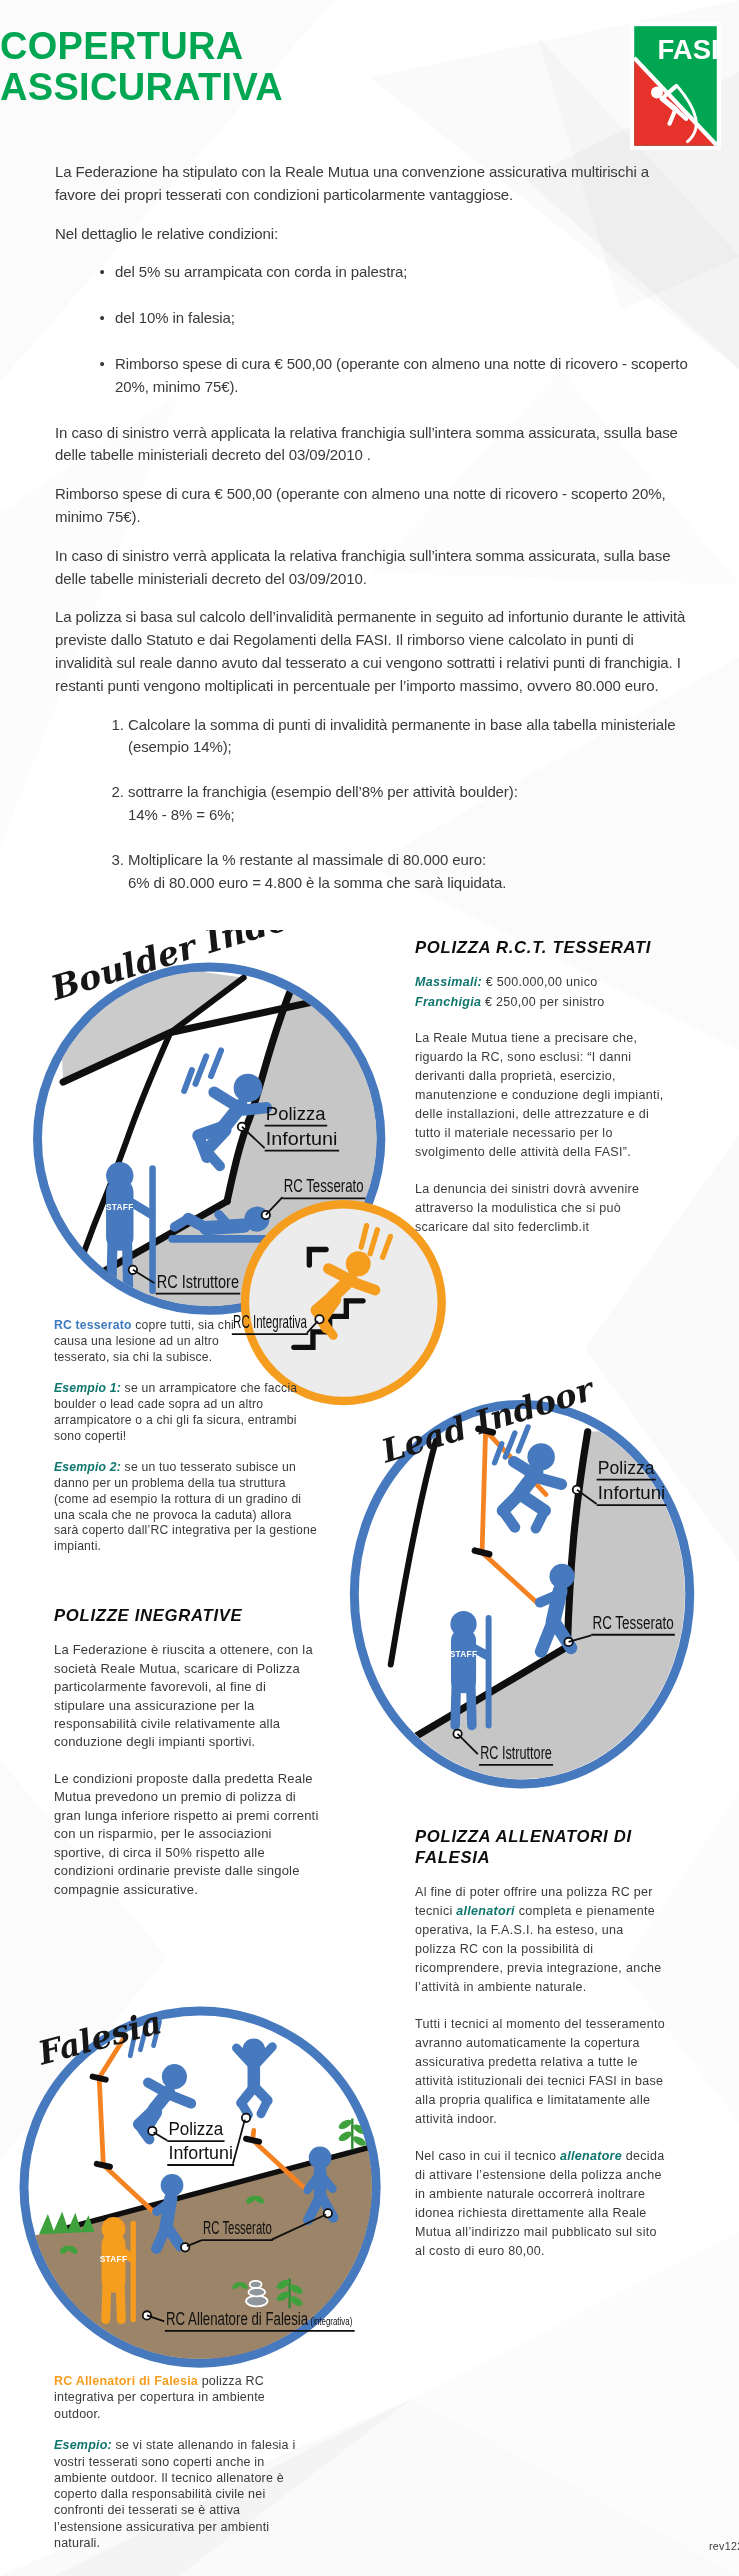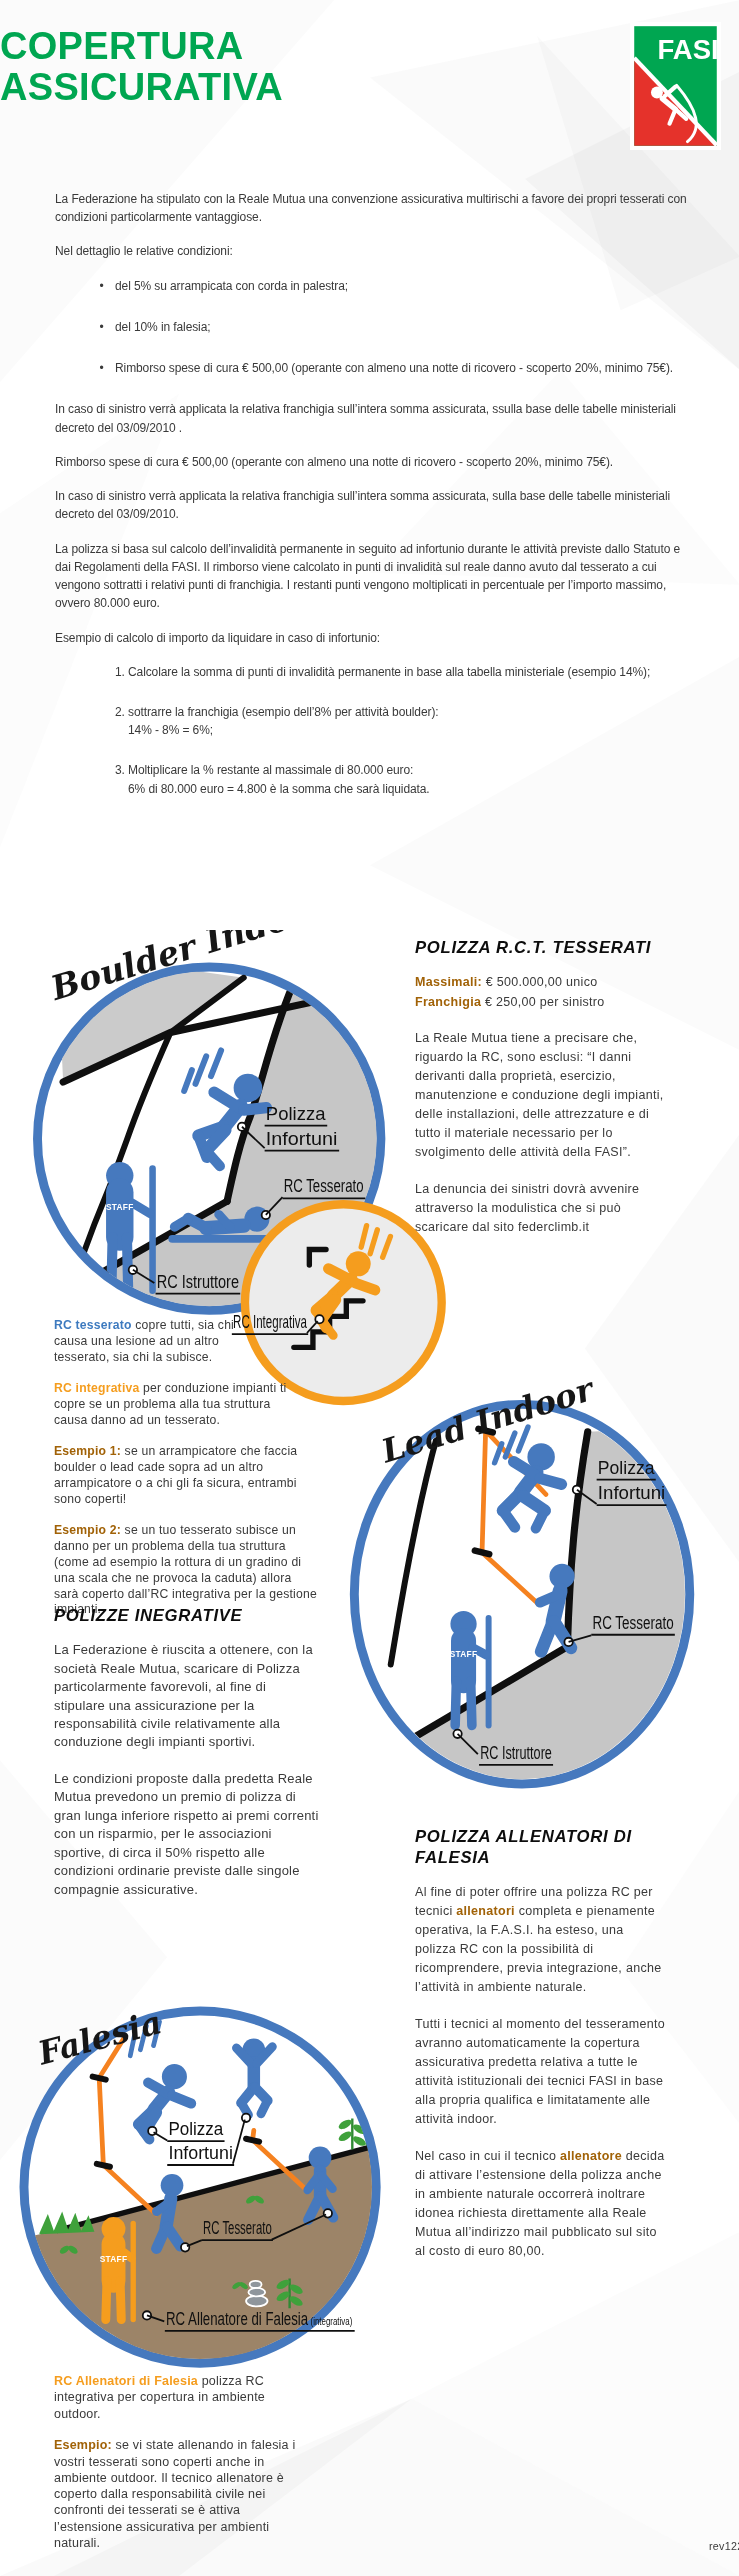--- a/index.html
+++ b/index.html
@@ -4,39 +4,39 @@
 <style>
   html,body{margin:0;padding:0;background:#e9e9e9;}
   .page{position:relative;width:740px;height:2576px;margin:0 auto;background:#ffffff;
         font-family:"Liberation Sans",sans-serif;color:#333;overflow:hidden;}
   .bg{position:absolute;inset:0;z-index:0;}
   
   .title{position:absolute;top:26px;left:0;right:0;z-index:2;text-align:left;
          font-size:38px;line-height:1.07;font-weight:700;letter-spacing:0.3px;color:#00A651;margin:0;}
   .logo{position:absolute;top:21.5px;left:630px;width:91px;height:128px;z-index:3;}
   
-  .intro{position:absolute;top:190px;left:55px;width:634px;z-index:2;
-         font-size:12px;line-height:1.52;letter-spacing:-0.1px;color:#3a3a3a;font-weight:400;}
+  .intro{position:absolute;top:161px;left:55px;width:634px;z-index:2;
+         font-size:15px;line-height:1.52;letter-spacing:-0.1px;color:#3a3a3a;font-weight:400;}
   .intro p{margin:0 0 16px;}
   .intro ul{list-style:none;margin:8.4px 0 8.4px;padding:0 0 0 60px;}
   .intro ul li{position:relative;margin:0 0 23px;}
   .intro ul li::before{content:"\2022";position:absolute;left:-15.5px;}
   .intro ol{margin:8.4px 0 0;padding:0 0 0 73px;}
   .intro ol li{margin:0 0 22px;white-space:pre-line;}
   
   .col{z-index:2;color:#3a3a3a;}
   .col h2{font-size:16.7px;font-weight:800;letter-spacing:0.7px;color:#0d0d0d;margin:0 0 14.3px;line-height:1.25;font-style:italic;}
   .col p{margin:0 0 18px;}
   .rcol{font-size:12.5px;line-height:1.52;letter-spacing:0.3px;}
   .scol{font-size:12.2px;line-height:1.3;letter-spacing:0.2px;}
   .mcol{font-size:13px;line-height:1.42;letter-spacing:0.2px;}
   .scol p{margin:0 0 15.5px;}
   .kv{margin:0 0 16.7px;}
   .kv div{margin:0 0 1.2px;}
-  b.k{font-weight:700;color:#a16207;}
+  b.k{font-weight:700;color:#0f766e;font-style:italic;}
   b.blue{font-weight:700;color:#3D7ABF;}
   b.orange{font-weight:700;color:#F59D1E;}
   #rct-col{position:absolute;left:415px;top:938px;width:253px;}
   #left-notes{position:absolute;left:54px;top:1318px;width:264px;}
   #left-notes p.narrow{width:200px;}
   #left-notes p.mid{width:234px;}
   #integrative-col{position:absolute;left:54px;top:1606px;width:266px;}
   #allenatori-col{position:absolute;left:415px;top:1827px;width:252px;}
   #falesia-notes{position:absolute;left:54px;top:2373px;width:258px;font-size:12.5px;line-height:1.3;letter-spacing:0.2px;}
   #falesia-notes p{margin:0 0 15.5px;}
@@ -99,21 +99,20 @@
     <p>Nel dettaglio le relative condizioni:</p>
     <ul>
       <li>del 5% su arrampicata con corda in palestra;</li>
       <li>del 10% in falesia;</li>
       <li>Rimborso spese di cura € 500,00 (operante con almeno una notte di ricovero - scoperto 20%, minimo 75€).</li>
     </ul>
     <p>In caso di sinistro verrà applicata la relativa franchigia sull’intera somma assicurata, ssulla base delle tabelle ministeriali decreto del 03/09/2010 .</p>
     <p>Rimborso spese di cura € 500,00 (operante con almeno una notte di ricovero - scoperto 20%, minimo 75€).</p>
     <p>In caso di sinistro verrà applicata la relativa franchigia sull’intera somma assicurata, sulla base delle tabelle ministeriali decreto del 03/09/2010.</p>
     <p>La polizza si basa sul calcolo dell’invalidità permanente in seguito ad infortunio durante le attività previste dallo Statuto e dai Regolamenti della FASI. Il rimborso viene calcolato in punti di invalidità sul reale danno avuto dal tesserato a cui vengono sottratti i relativi punti di franchigia. I restanti punti vengono moltiplicati in percentuale per l’importo massimo, ovvero 80.000 euro.</p>
-    <p>Esempio di calcolo di importo da liquidare in caso di infortunio:</p>
     <ol>
       <li>Calcolare la somma di punti di invalidità permanente in base alla tabella ministeriale (esempio 14%);</li>
       <li>sottrarre la franchigia (esempio dell’8% per attività boulder):
 14% - 8% = 6%;</li>
       <li>Moltiplicare la % restante al massimale di 80.000 euro:
 6% di 80.000 euro = 4.800 è la somma che sarà liquidata.</li>
     </ol>
   </div>
 
   <div class="diagram" style="left:24px;top:930px;width:430px;height:496px;">
@@ -219,21 +218,20 @@
     <div class="kv">
       <div><b class="k">Massimali:</b><span> € 500.000,00 unico</span></div>
       <div><b class="k">Franchigia</b><span> € 250,00 per sinistro</span></div>
     </div>
     <p>La Reale Mutua tiene a precisare che, riguardo la RC, sono esclusi: “I danni derivanti dalla proprietà, esercizio, manutenzione e conduzione degli impianti, delle installazioni, delle attrezzature e di tutto il materiale necessario per lo svolgimento delle attività della FASI”.</p>
     <p>La denuncia dei sinistri dovrà avvenire attraverso la modulistica che si può scaricare dal sito federclimb.it</p>
   </div>
 
   <div id="left-notes" class="col scol">
     <p class="narrow"><b class="blue">RC tesserato</b><span> copre tutti, sia chi causa una lesione ad un altro tesserato, sia chi la subisce.</span></p>
-    <p class="mid"><b class="orange">RC integrativa</b><span> per conduzione impianti ti copre se un problema alla tua struttura causa danno ad un tesserato.</span></p>
     <p><b class="k">Esempio 1:</b><span> se un arrampicatore che faccia boulder o lead cade sopra ad un altro arrampicatore o a chi gli fa sicura, entrambi sono coperti!</span></p>
     <p><b class="k">Esempio 2:</b><span> se un tuo tesserato subisce un danno per un problema della tua struttura (come ad esempio la rottura di un gradino di una scala che ne provoca la caduta) allora sarà coperto dall’RC integrativa per la gestione impianti.</span></p>
   </div>
 
   <div id="integrative-col" class="col mcol">
     <h2>POLIZZE INEGRATIVE</h2>
     <p>La Federazione è riuscita a ottenere, con la società Reale Mutua, scaricare di Polizza particolarmente favorevoli, al fine di stipulare una assicurazione per la responsabilità civile relativamente alla conduzione degli impianti sportivi.</p>
     <p>Le condizioni proposte dalla predetta Reale Mutua prevedono un premio di polizza di gran lunga inferiore rispetto ai premi correnti con un risparmio, per le associazioni sportive, di circa il 50% rispetto alle condizioni ordinarie previste dalle singole compagnie assicurative.</p>
   </div>
 

